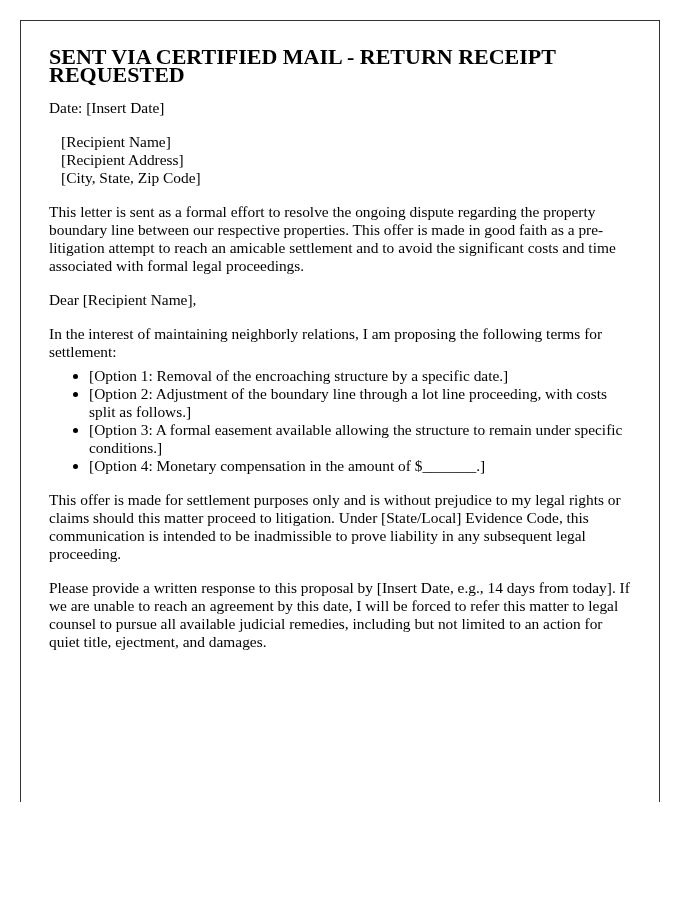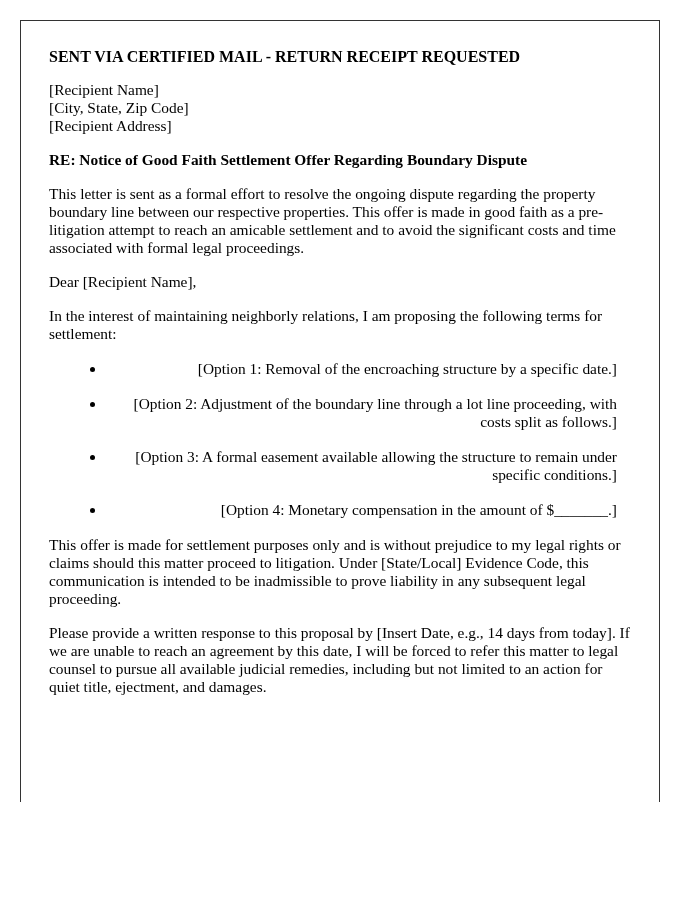--- a/index.html
+++ b/index.html
@@ -30,53 +30,53 @@
     .content {
       position: absolute;
       left: 28px;
       top: 27px;
       width: 585px;
       font-size: 15.4px;
       line-height: 18px;
     }
     .heading {
       font-weight: bold;
-      font-size: 16px;
+      font-size: 22px;
       margin: 0 0 15px 0;
     }
     p {
       margin: 0 0 16px 0;
     }
-    .block { margin: 0 0 16px 0; }
+    .block { margin: 0 0 16px 12px; }
     .line { display: block; }
     .re-line { font-weight: bold; display: block; }
     ul {
       margin: 0 0 16px 0;
       padding-left: 40px;
       list-style: disc;
     }
-    ul li { margin: 17px; text-align: right; }
+    ul li { margin: 0; }
   </style>
 </head>
 <body>
 
 <div class="page">
   <div class="content">
 
     <div class="heading">SENT VIA CERTIFIED MAIL - RETURN RECEIPT REQUESTED</div>
 
+    <p>Date: [Insert Date]</p>
 
     <div class="block">
       <span class="line">[Recipient Name]</span>
+      <span class="line">[Recipient Address]</span>
       <span class="line">[City, State, Zip Code]</span>
-      <span class="line">[Recipient Address]</span>
     </div>
 
     <div class="block">
-      <span class="re-line">RE: Notice of Good Faith Settlement Offer Regarding Boundary Dispute</span>
     </div>
 
     <p>This letter is sent as a formal effort to resolve the ongoing dispute regarding the property boundary line between our respective properties. This offer is made in good faith as a pre-litigation attempt to reach an amicable settlement and to avoid the significant costs and time associated with formal legal proceedings.</p>
 
     <p>Dear [Recipient Name],</p>
     <p style="margin-bottom:6px;">In the interest of maintaining neighborly relations, I am proposing the following terms for settlement:</p>
 
     <ul>
       <li>[Option 1: Removal of the encroaching structure by a specific date.]</li>
       <li>[Option 2: Adjustment of the boundary line through a lot line proceeding, with costs split as follows.]</li>

